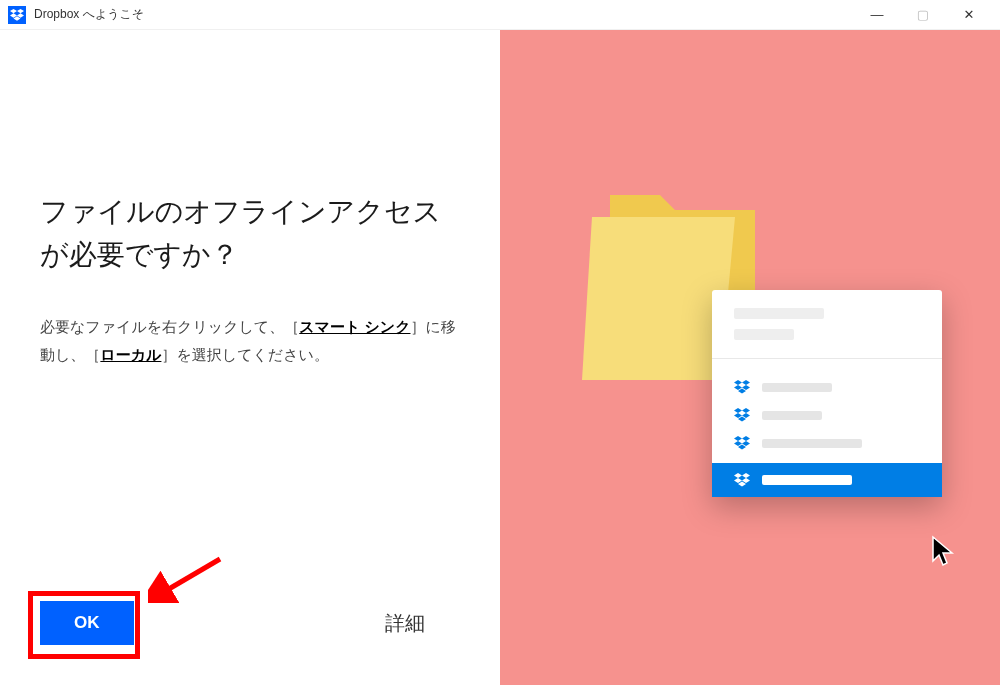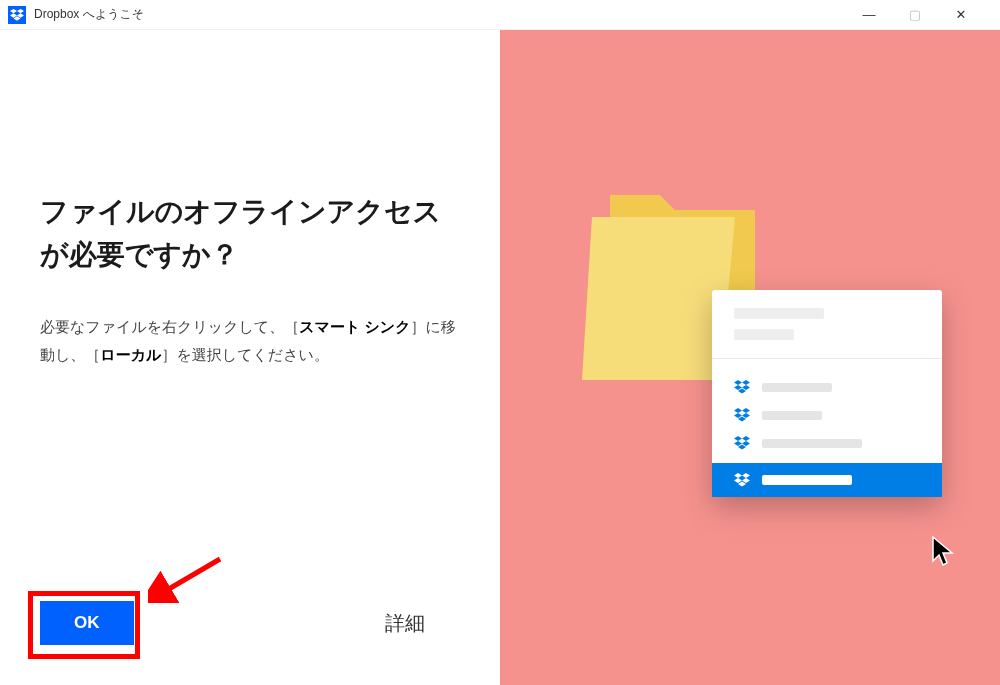--- a/index.html
+++ b/index.html
@@ -1,31 +1,31 @@
 <!DOCTYPE html>
 <html><head>
   <meta charset="utf-8">
   <style>
     * { margin:0; padding:0; box-sizing:border-box; }
     body { font-family: "Meiryo","Hiragino Kaku Gothic ProN","Yu Gothic",sans-serif; background:#fff; color:#1b1b1b; }
     .window { width:1000px; height:685px; position:relative; background:#fff; overflow:hidden; }
     
-    .titlebar { height:30px; display:flex; align-items:center; justify-content:space-between; padding:0 16px 0 8px; border-bottom:1px solid rgba(0,0,0,0.06); font-size:12px; color:#333; }
+    .titlebar { height:30px; display:flex; align-items:center; justify-content:space-between; padding:0 8px 0 8px; border-bottom:1px solid rgba(0,0,0,0.06); font-size:12px; color:#333; }
     .titlebar-left { display:flex; align-items:center; gap:8px; }
     .dropbox-glyph { width:18px; height:18px; background:#0061ff; display:flex; align-items:center; justify-content:center; }
     .dropbox-glyph svg { width:14px; height:14px; }
     .win-controls { display:flex; height:30px; }
     .win-btn { width:46px; height:30px; display:flex; align-items:center; justify-content:center; color:#333; font-size:13px; }
     
     .content { display:flex; height:655px; }
     .left { width:500px; padding:160px 40px 0 40px; position:relative; }
     .right { width:500px; background:#f6928e; position:relative; }
-    .heading { font-size:28px; font-weight:700; color:#1b1b1b; line-height:1.55; margin-bottom:36px; }
+    .heading { font-size:28px; font-weight:400; color:#1b1b1b; line-height:1.55; margin-bottom:36px; }
     .desc { font-size:15px; color:#444; line-height:1.9; }
-    .desc b { font-weight:700; color:#000; }
+    .desc b { font-weight:700; color:#000;text-decoration:underline; }
     .bottom-row { position:absolute; left:40px; right:45px; bottom:40px; display:flex; align-items:center; justify-content:space-between; }
     .ok-btn { background:#0061ff; color:#fff; border:none; font-size:17px; font-weight:700; padding:12px 34px; cursor:pointer; }
     .details-link { font-size:20px; color:#333; cursor:pointer; margin-right:30px; }
     
     .highlight-box { position:absolute; left:28px; bottom:26px; width:112px; height:68px; border:5px solid #ff0000; pointer-events:none; }
     .arrow { position:absolute; left:148px; bottom:82px; pointer-events:none; }
     
     .folder { position:absolute; left:80px; top:135px; }
     .menu-card { position:absolute; right:58px; top:260px; width:230px; background:#fff; border-radius:3px; box-shadow:0 10px 30px rgba(0,0,0,0.25); padding:18px 0 0 0; }
     .menu-card .stub { height:11px; background:#eee; border-radius:2px; margin:0 22px 10px 22px; }

